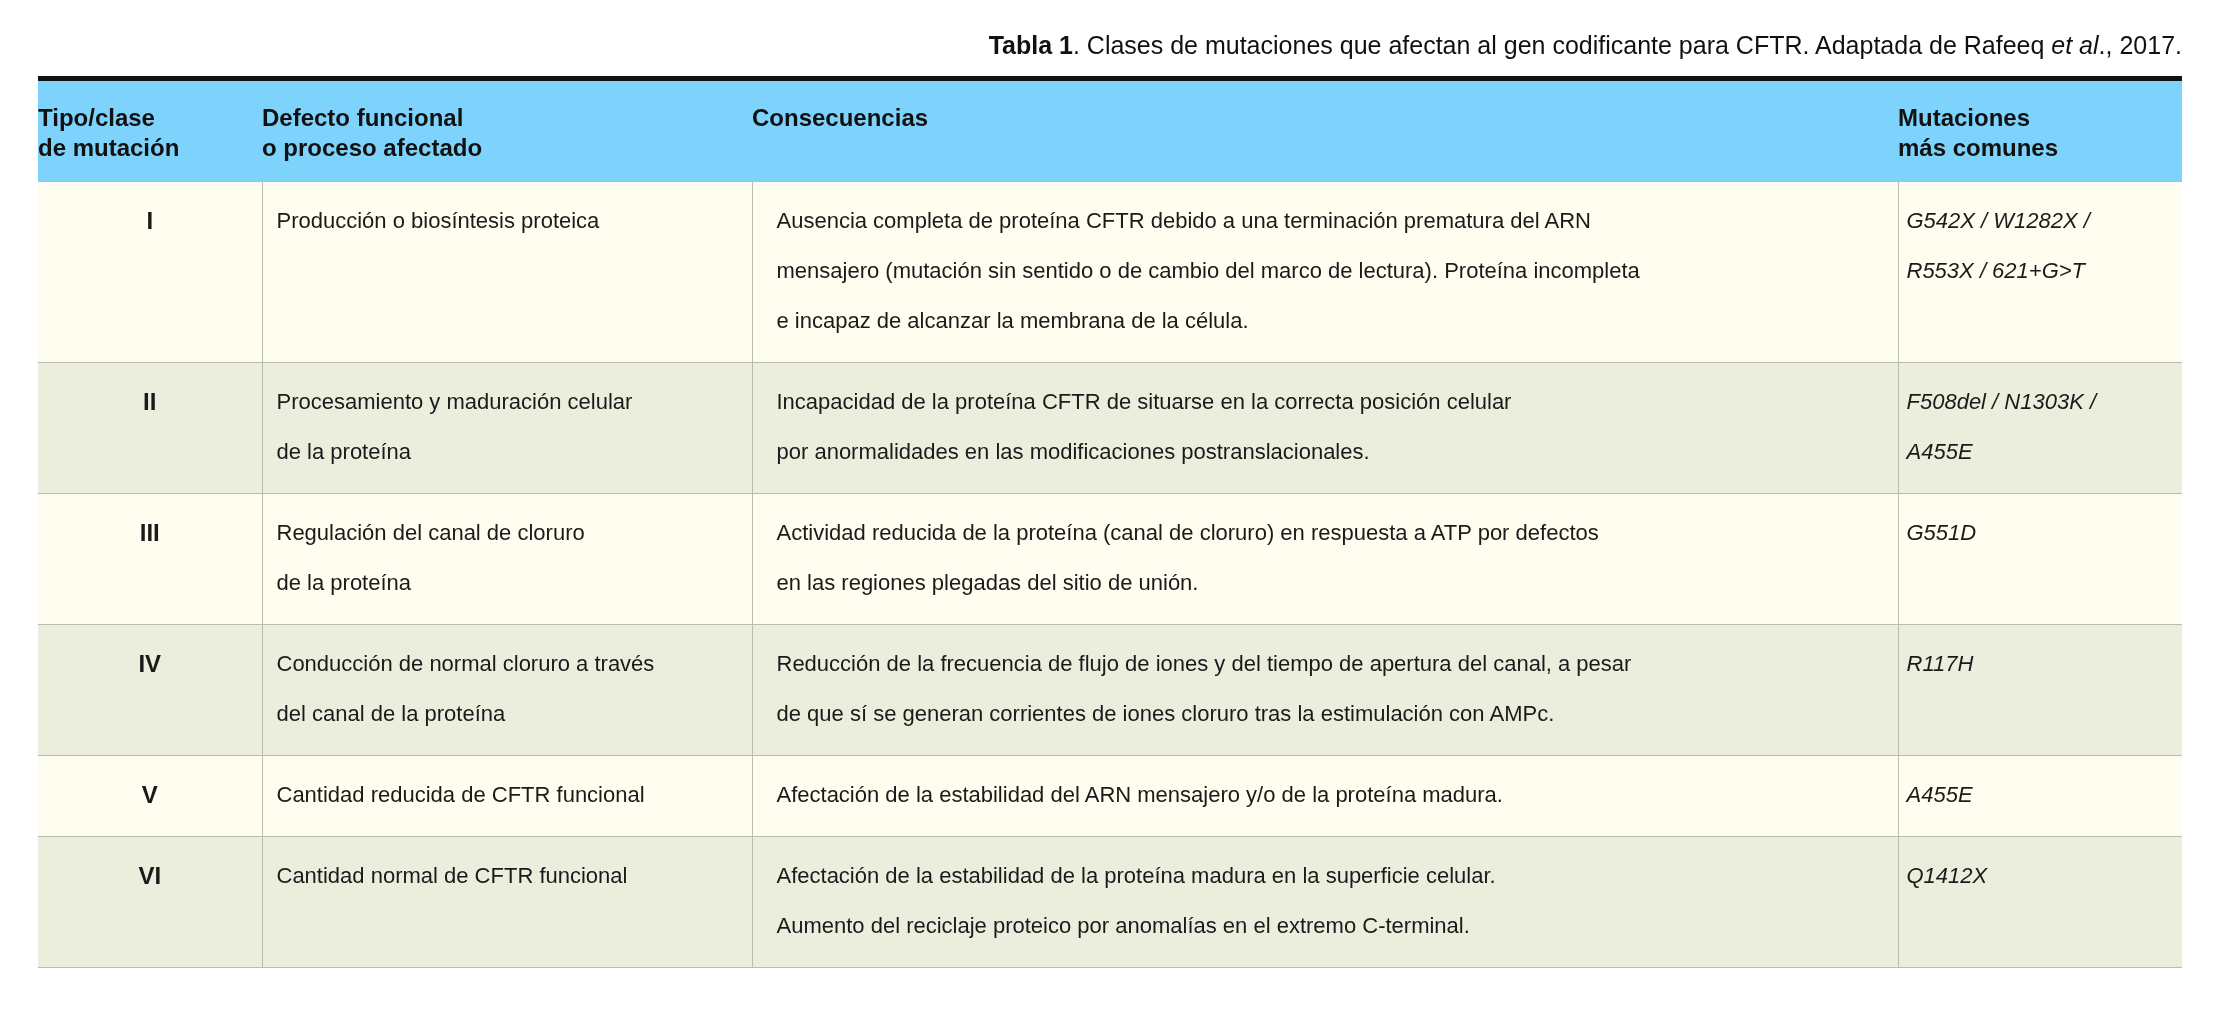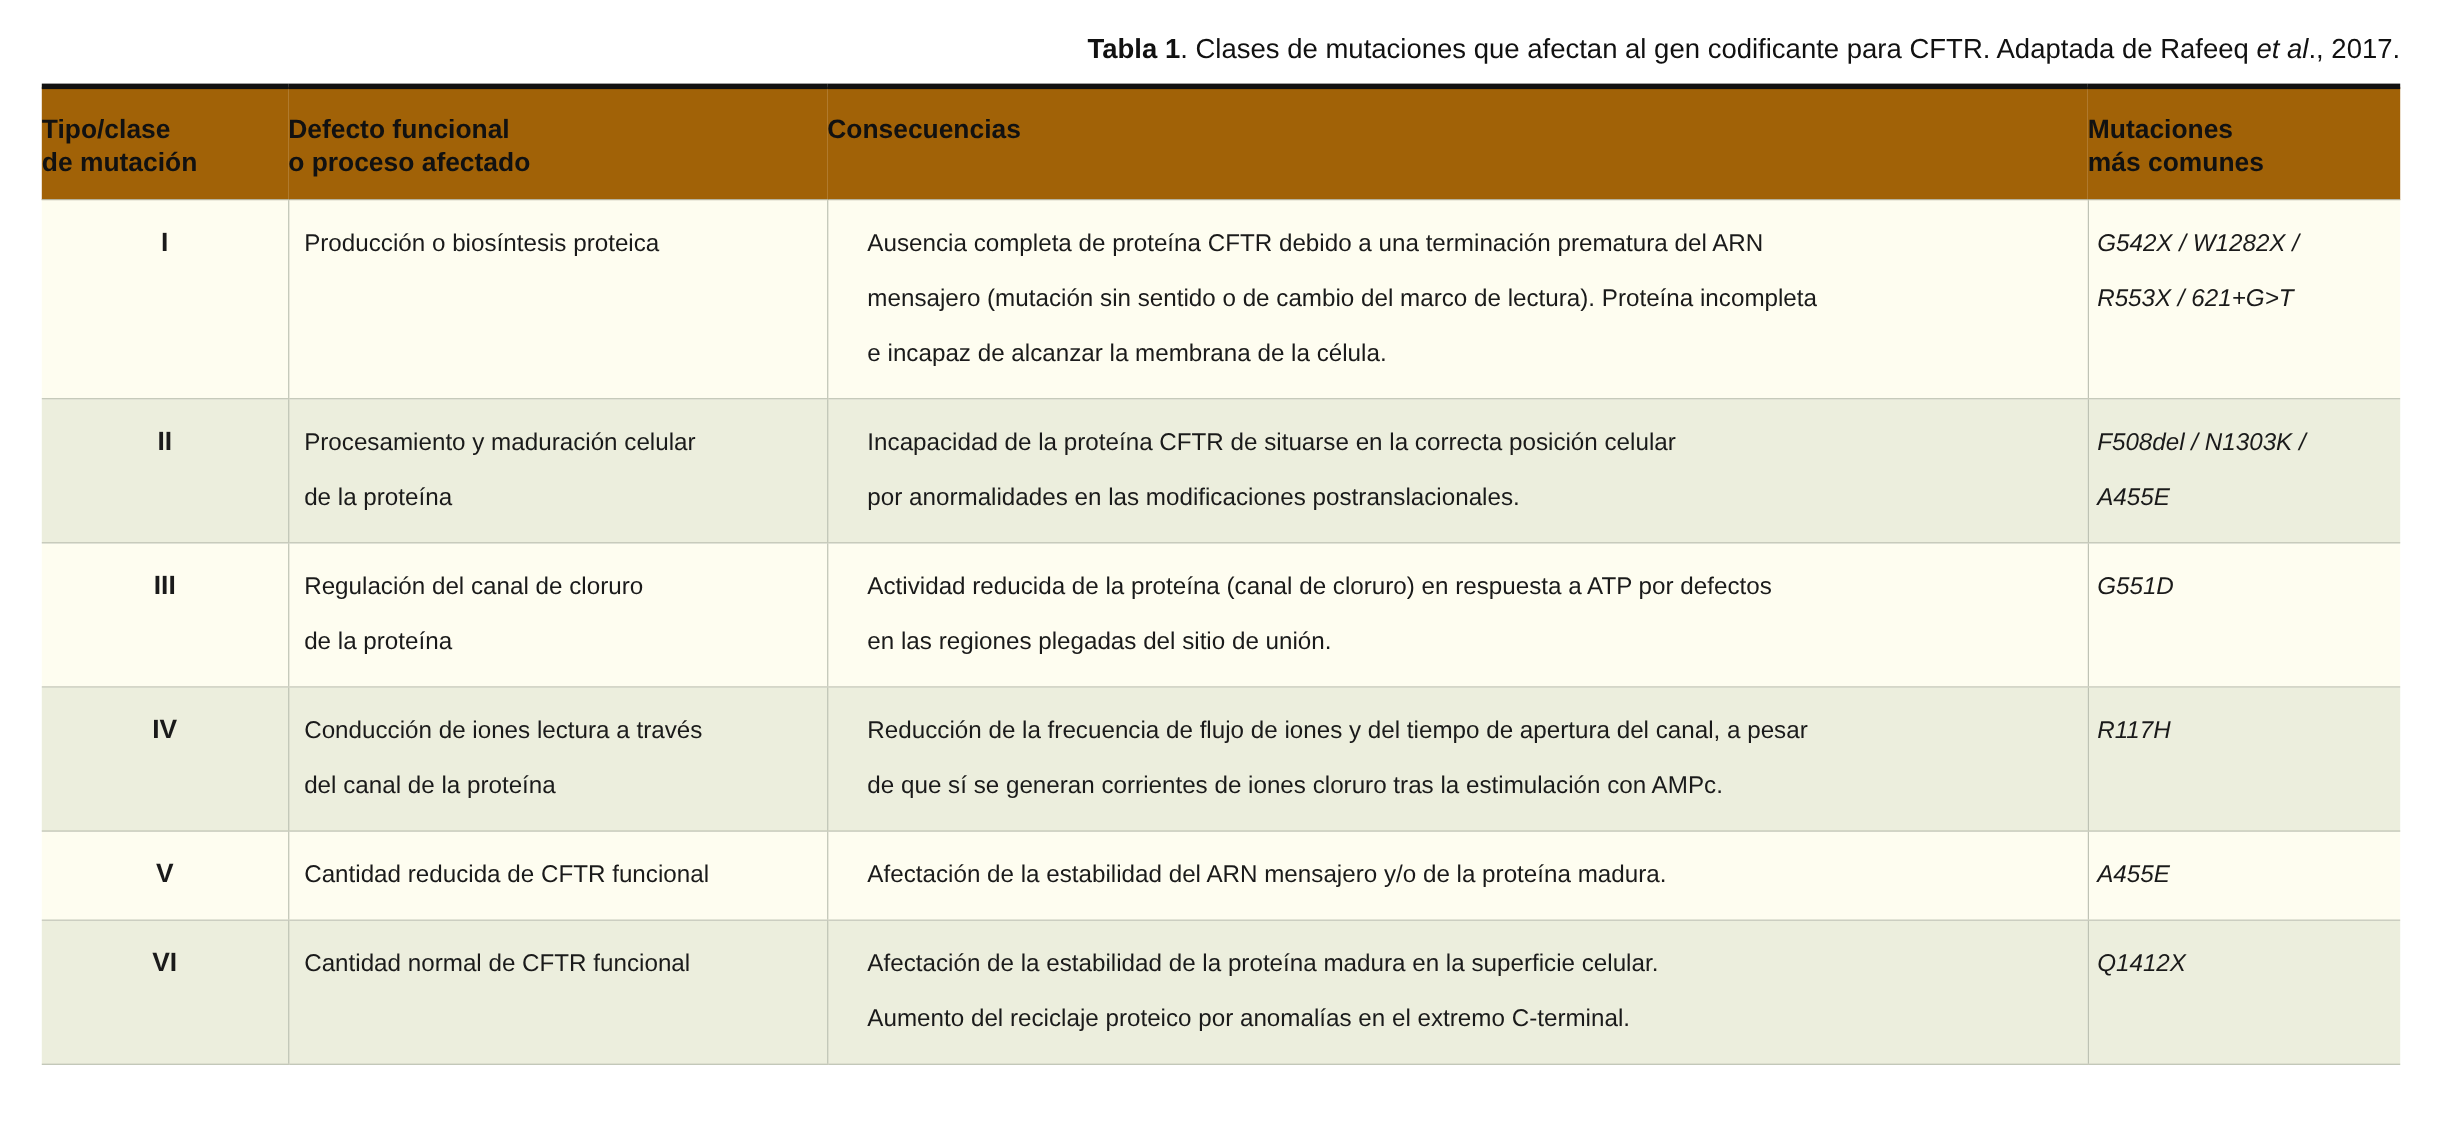--- a/index.html
+++ b/index.html
@@ -60,21 +60,21 @@
   thead tr.head-row th {
     border-top: 5px solid #111111;
     border-bottom: 1px solid #b9bdae;
     padding: 22px 0 18px 0;
     vertical-align: top;
     text-align: left;
     font-size: 24px;
     line-height: 30px;
     font-weight: bold;
     color: #111111;
-    background: #a16207;
+    background: #7dd3fc;
   }
   th.h-tipo    { padding-left: 0px; }
   th.h-defecto { padding-left: 24px; }
   th.h-conse   { padding-left: 24px; }
   th.h-mut     { padding-left: 24px; }
 
   tbody td {
     vertical-align: top;
     font-size: 22px;
     line-height: 50px;
@@ -91,21 +91,21 @@
     font-weight: bold;
     font-size: 24px;
     padding-left: 0;
     padding-right: 0;
   }
   td.cell-defecto {
     border-left: 1px solid #b9bdae;
   }
   td.cell-conse {
     border-left: 1px solid #b9bdae;
-    padding-left: 36px;
+    padding-left: 24px;
   }
   td.cell-mut {
     border-left: 1px solid #b9bdae;
     padding-left: 8px;
     font-style: italic;
   }
 
   .line { display: block; white-space: nowrap; }
   .cell-conse .line { line-height: 50px; }
   .cell-defecto .line { line-height: 50px; }
@@ -193,21 +193,21 @@
             <span class="line">en las regiones plegadas del sitio de unión.</span>
           </td>
           <td class="cell-mut">
             <span class="line">G551D</span>
           </td>
         </tr>
 
         <tr class="row-even">
           <td class="cell-tipo">IV</td>
           <td class="cell-defecto">
-            <span class="line">Conducción de iones lectura a través</span>
+            <span class="line">Conducción de normal cloruro a través</span>
             <span class="line">del canal de la proteína</span>
           </td>
           <td class="cell-conse">
             <span class="line">Reducción de la frecuencia de flujo de iones y del tiempo de apertura del canal, a pesar</span>
             <span class="line">de que sí se generan corrientes de iones cloruro tras la estimulación con AMPc.</span>
           </td>
           <td class="cell-mut">
             <span class="line">R117H</span>
           </td>
         </tr>

